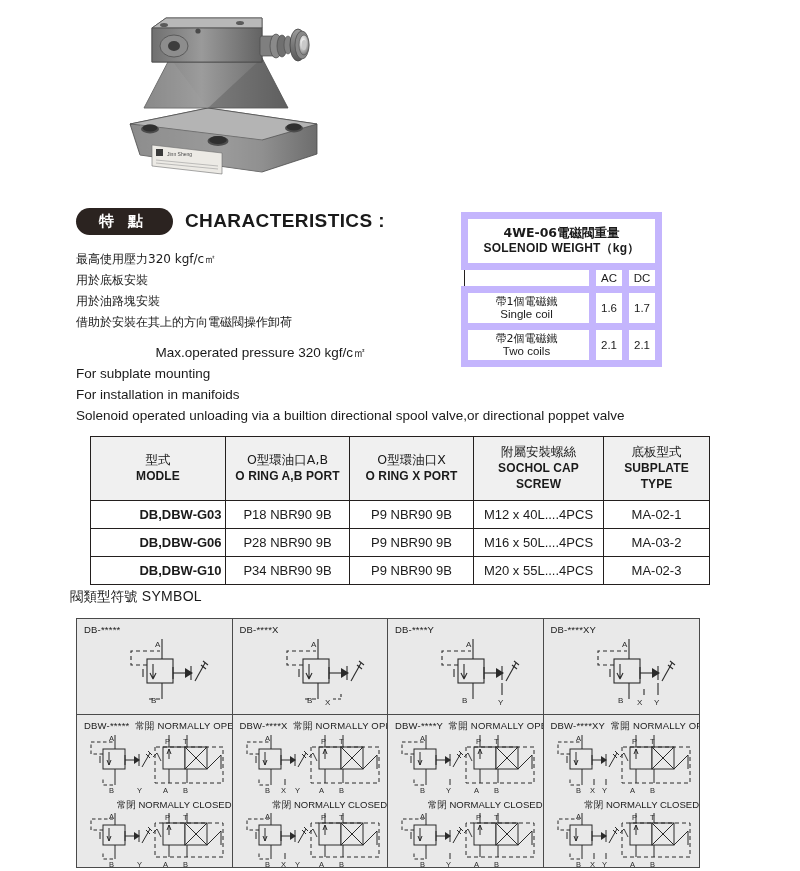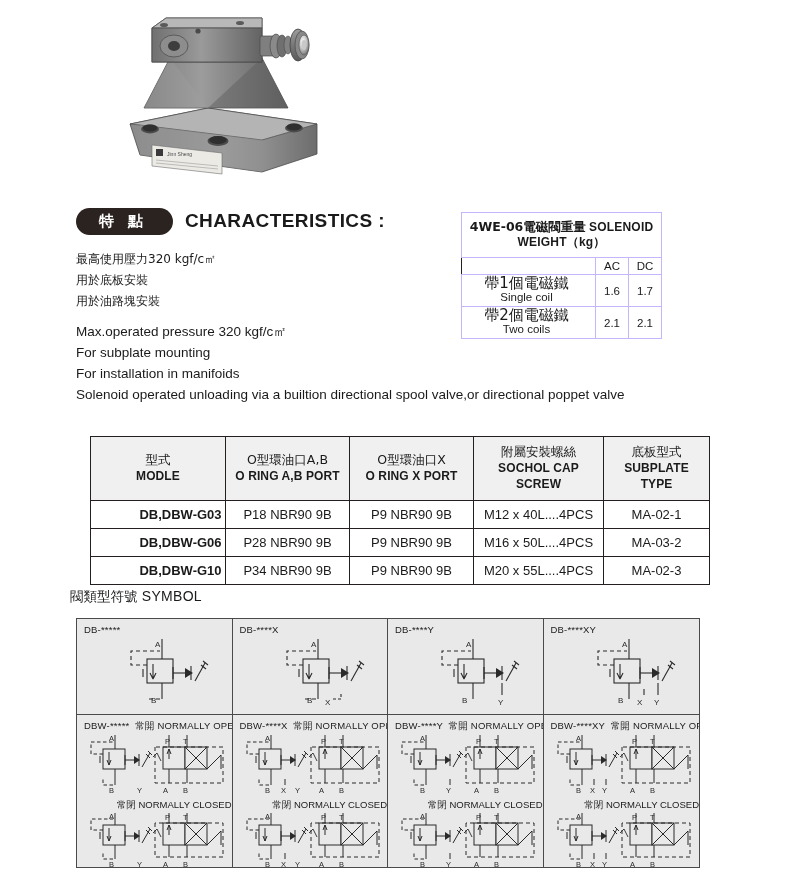--- a/index.html
+++ b/index.html
@@ -53,51 +53,51 @@
     font-weight: bold;
     letter-spacing: 0.4px;
   }
   .char-list { margin: 0; padding: 0; list-style: none; }
   .char-list li {
     font-size: 13.5px;
     line-height: 21px;
     white-space: nowrap;
   }
   .char-list li.cn { font-family: "DejaVu Sans", sans-serif; font-size: 12px; }
-  .char-list li.gap { margin-top: 9px; }
+  .char-list li.gap { margin-top: 9px; text-align: center; }
   .char-list li.wide { white-space: normal; width: 620px; }
 
   
   .weight-table {
     position: absolute;
     left: 461px; top: 212px;
     width: 201px;
     border-collapse: collapse;
     border: 1.6px solid #231f1e;
     background: #fff;
   }
   .weight-table td {
-    border: 1px solid #c4b5fd;
+    border: 7px solid #c4b5fd;
     font-size: 11.5px;
     text-align: center;
     padding: 2px 4px;
   }
   .wt-title {
     font-weight: bold;
     line-height: 15px;
     padding: 6px 4px 7px !important;
   }
   .wt-title .cn { font-family: "DejaVu Sans", sans-serif; font-size: 12.5px; }
   .wt-title .en { font-size: 12px; letter-spacing: 0.2px; }
   .wt-label {
     text-align: right;
     padding-right: 8px !important;
     line-height: 13px;
   }
-  .wt-label .cn { font-family: "DejaVu Sans", sans-serif; font-size: 15px; }
+  .wt-label .cn { font-family: "DejaVu Sans", sans-serif; font-size: 11px; }
   .wt-label .en { font-size: 11.5px; }
   .wt-ac { width: 33px; font-size: 13px; }
   .wt-blank { border-left: 0 !important; border-top: 0 !important; }
 
   
   .spec-table {
     position: absolute;
     left: 90px; top: 436px;
     width: 620px;
     border-collapse: collapse;
@@ -266,20 +266,21 @@
 
 <div class="char-block">
   <div class="char-head">
     <div class="char-pill">特點</div>
     <div class="char-title">CHARACTERISTICS :</div>
   </div>
   <ul class="char-list">
     <li class="cn">最高使用壓力320 kgf/c㎡</li>
     <li class="cn">用於底板安裝</li>
     <li class="cn">用於油路塊安裝</li>
+    <li class="cn">借助於安裝在其上的方向電磁閥操作卸荷</li>
     <li class="gap">Max.operated pressure 320 kgf/c㎡</li>
     <li>For subplate mounting</li>
     <li>For installation in manifoids</li>
     <li class="wide">Solenoid operated unloading via a builtion directional spool valve,or directional poppet valve</li>
   </ul>
 </div>
 
 <table class="weight-table">
   <tbody>
     <tr>

